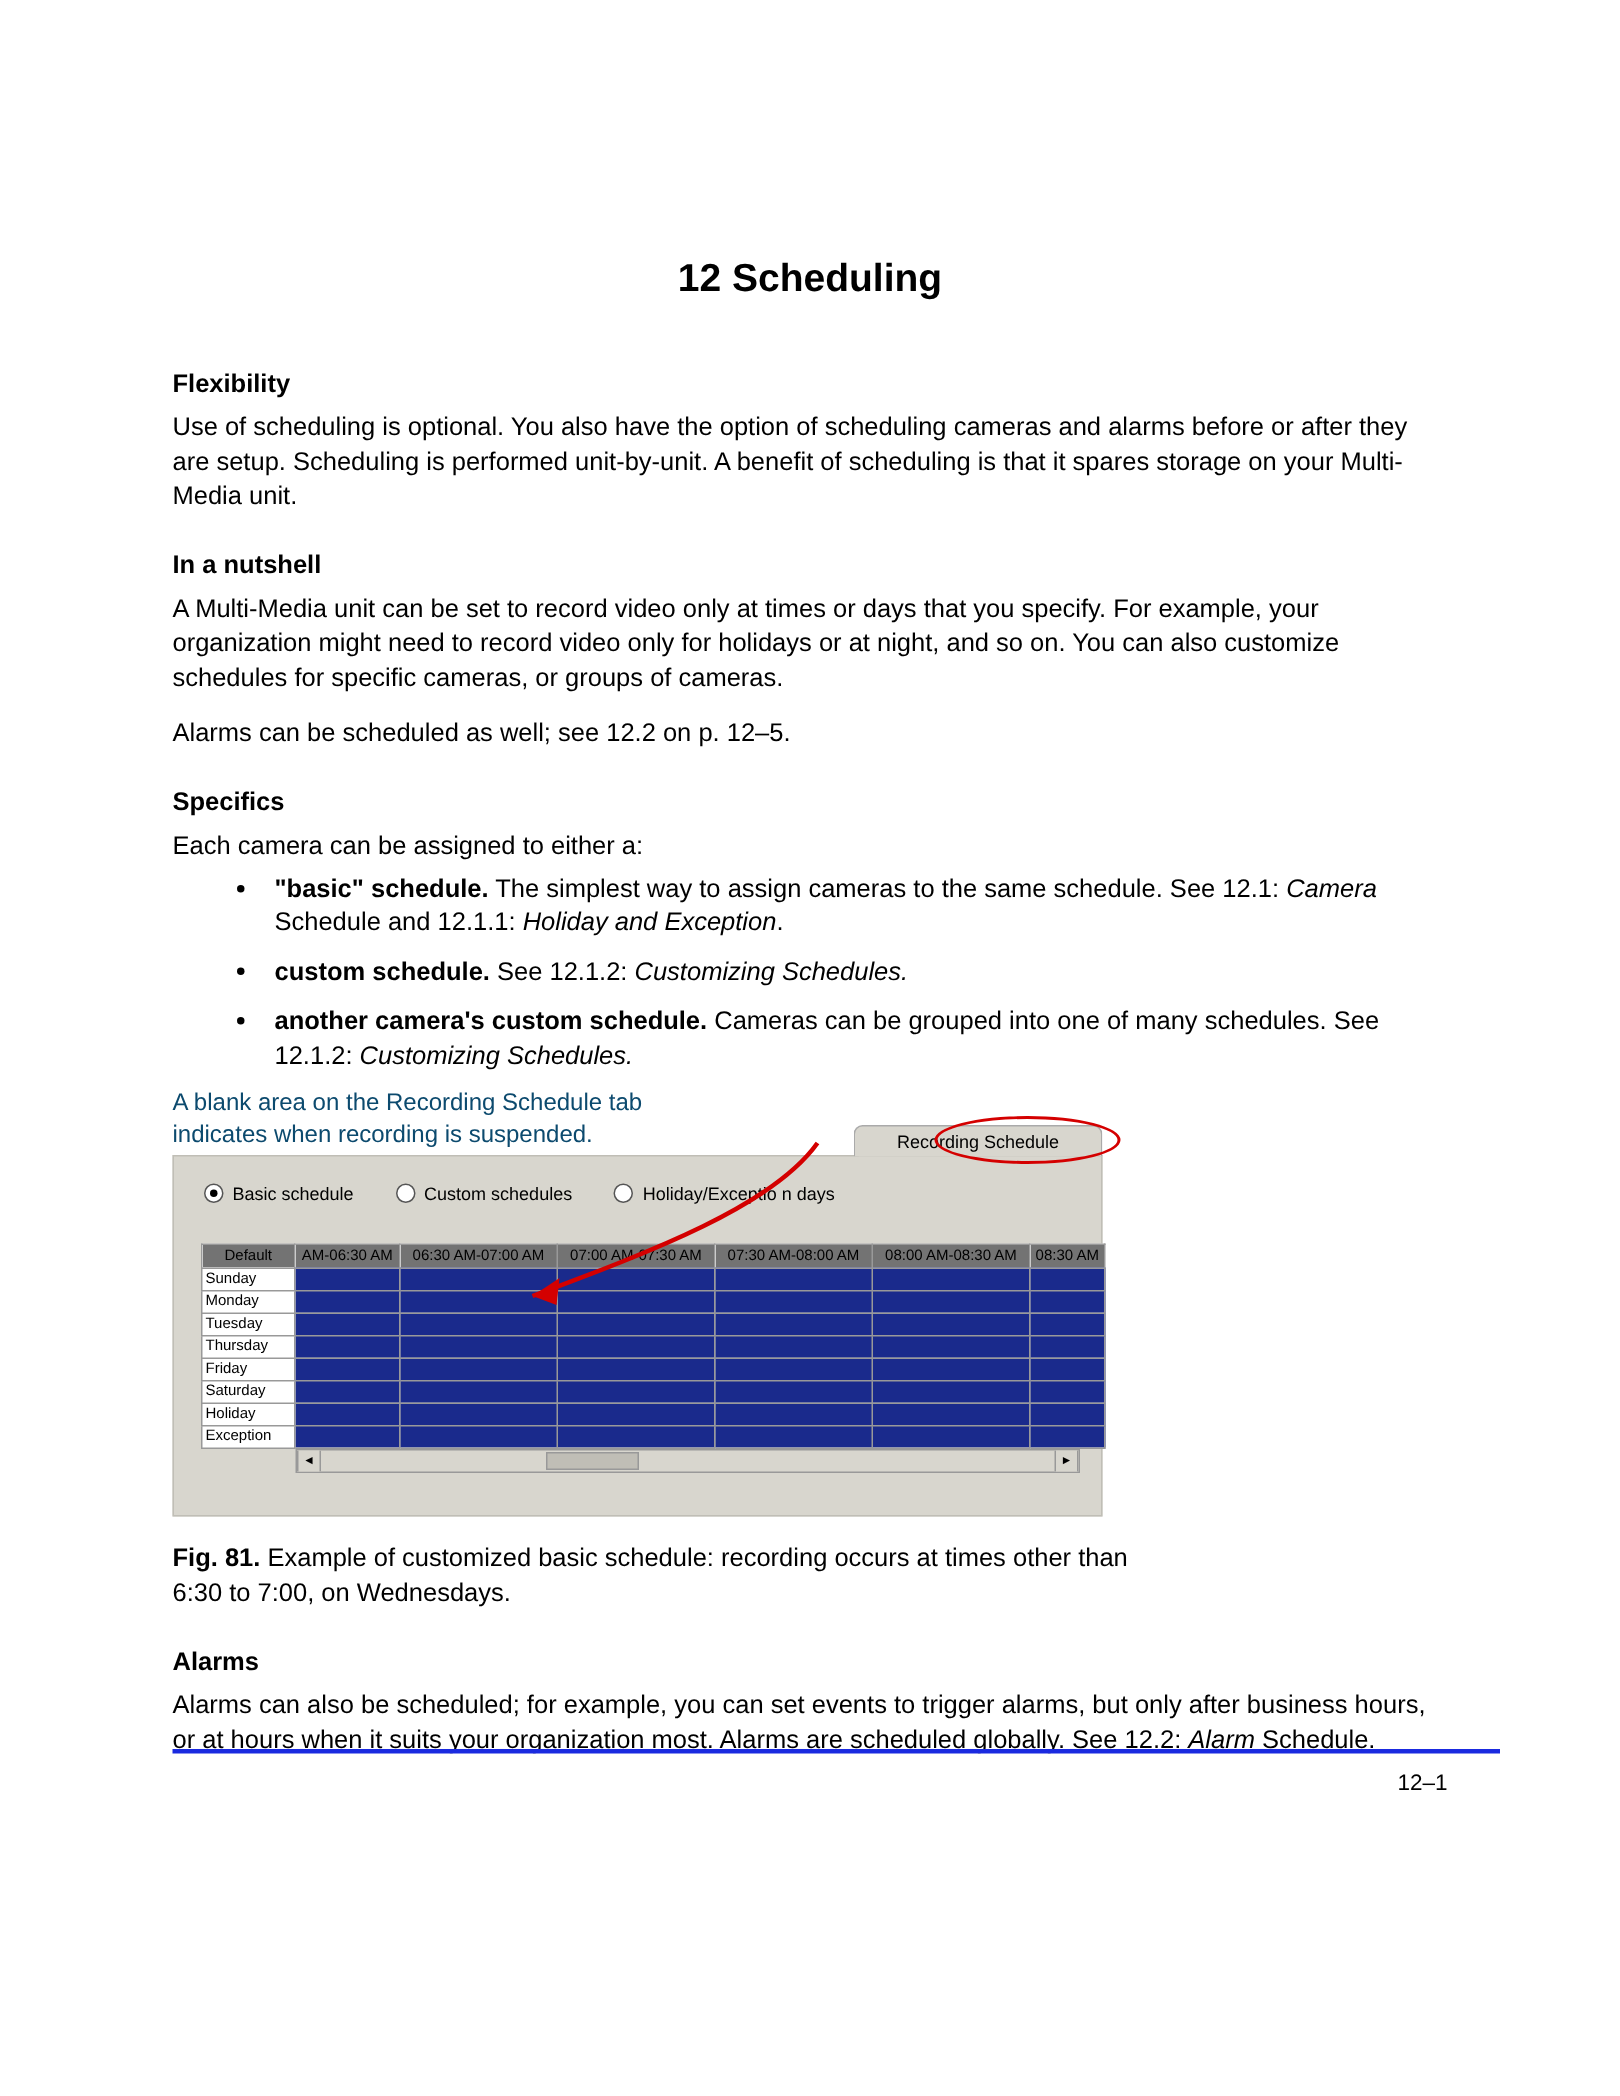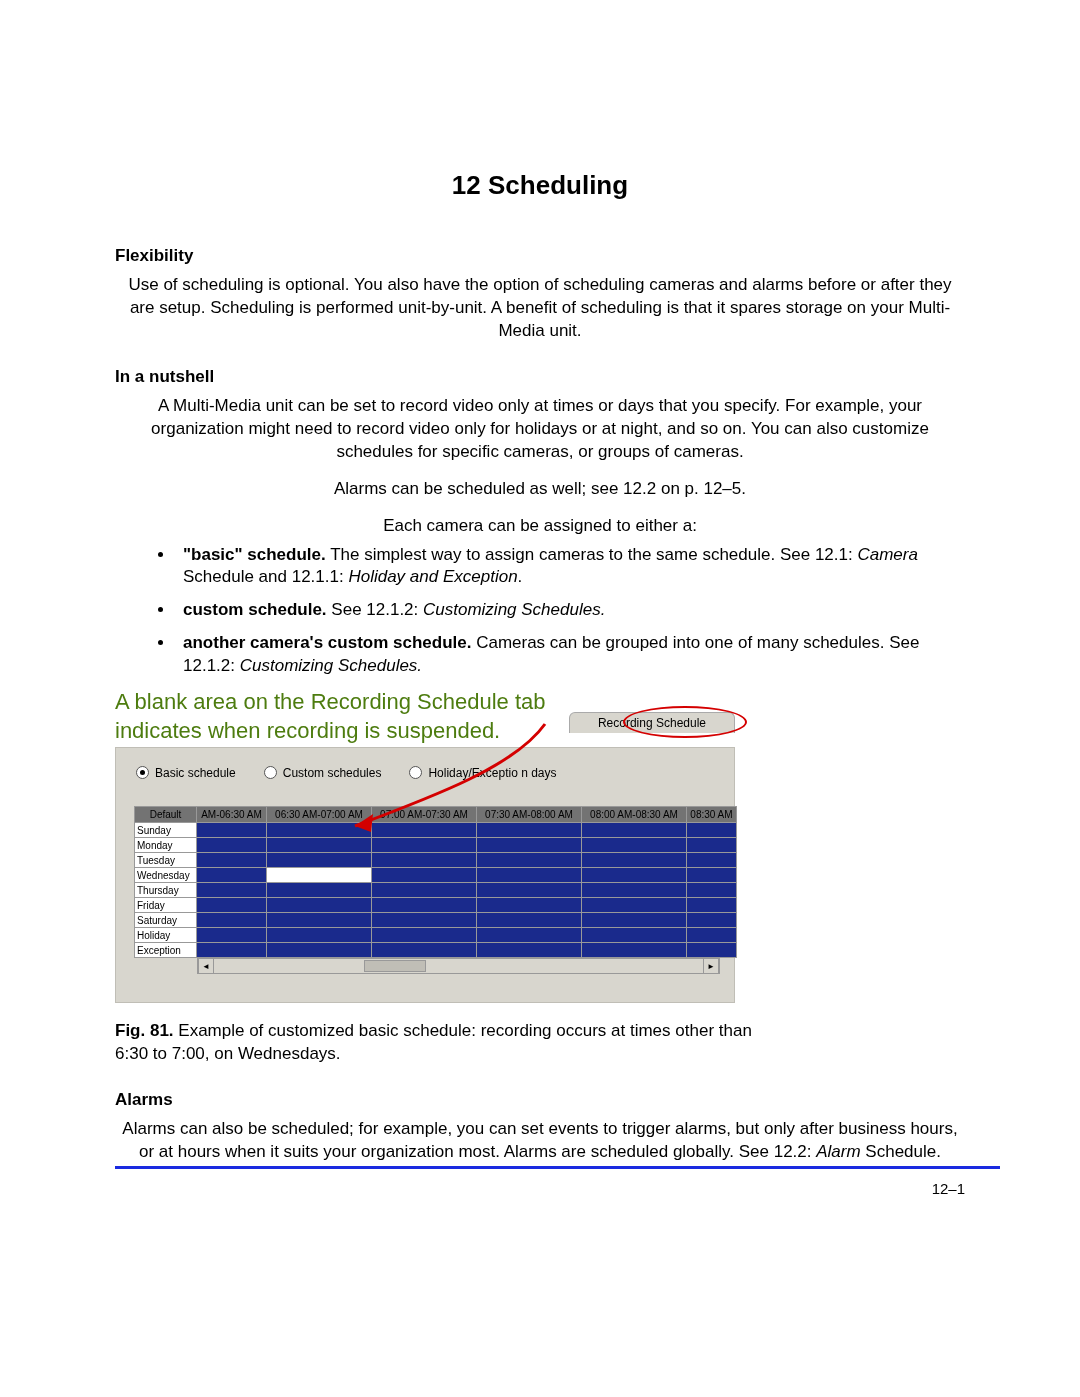--- a/index.html
+++ b/index.html
@@ -25,21 +25,20 @@
   }
   h3.section {
     font-size: 17px;
     font-weight: bold;
     margin: 24px 0 8px 0;
   }
   p.body {
     font-size: 17px;
     line-height: 1.35;
     margin: 6px 0 14px 0;
-    text-align: center;
   }
   ul.bullets {
     margin: 4px 0 10px 0;
     padding-left: 60px;
   }
   ul.bullets li {
     font-size: 17px;
     line-height: 1.35;
     margin-bottom: 10px;
     padding-left: 8px;
@@ -47,22 +46,22 @@
   .italic { font-style: italic; }
   .bold { font-weight: bold; }
 
   
   .figure-wrap {
     margin-top: 4px;
     position: relative;
     width: 640px;
   }
   .fig-caption-top {
-    font-size: 22px;
-    color: #4d7c0f;
+    font-size: 16px;
+    color: #0c4a6e;
     line-height: 1.3;
   }
   .tab-label {
     position: absolute;
     top: 24px;
     right: 20px;
     background: #d8d6ce;
     border: 1px solid #aaa;
     border-bottom: none;
     padding: 3px 28px;
@@ -211,20 +210,21 @@
 
   <h1 class="title">12  Scheduling</h1>
 
   <h3 class="section">Flexibility</h3>
   <p class="body">Use of scheduling is optional. You also have the option of scheduling cameras and alarms before or after they are setup. Scheduling is performed unit-by-unit. A benefit of scheduling is that it spares storage on your Multi-Media unit.</p>
 
   <h3 class="section">In a nutshell</h3>
   <p class="body">A Multi-Media unit can be set to record video only at times or days that you specify. For example, your organization might need to record video only for holidays or at night, and so on. You can also customize schedules for specific cameras, or groups of cameras.</p>
   <p class="body">Alarms can be scheduled as well; see 12.2 on p. 12–5.</p>
 
+  <h3 class="section">Specifics</h3>
   <p class="body" style="margin-bottom:6px">Each camera can be assigned to either a:</p>
 
   <ul class="bullets">
     <li>
       <span class="bold">"basic" schedule.</span><span> The simplest way to assign cameras to the same schedule. See 12.1: </span><span class="italic">Camera</span><span> Schedule and 12.1.1: </span><span class="italic">Holiday and Exception</span><span>.</span>
     </li>
     <li>
       <span class="bold">custom schedule.</span><span> See 12.1.2: </span><span class="italic">Customizing Schedules.</span>
     </li>
     <li>
@@ -304,29 +304,20 @@
             <tr>
               <td class="label">Tuesday</td>
               <td class="fill"></td>
               <td class="fill"></td>
               <td class="fill"></td>
               <td class="fill"></td>
               <td class="fill"></td>
               <td class="fill"></td>
             </tr>
             <tr>
-              <td class="label">Wednesday</td>
-              <td class="fill"></td>
-              <td class="blank"></td>
-              <td class="fill"></td>
-              <td class="fill"></td>
-              <td class="fill"></td>
-              <td class="fill"></td>
-            </tr>
-            <tr>
               <td class="label">Thursday</td>
               <td class="fill"></td>
               <td class="fill"></td>
               <td class="fill"></td>
               <td class="fill"></td>
               <td class="fill"></td>
               <td class="fill"></td>
             </tr>
             <tr>
               <td class="label">Friday</td>

